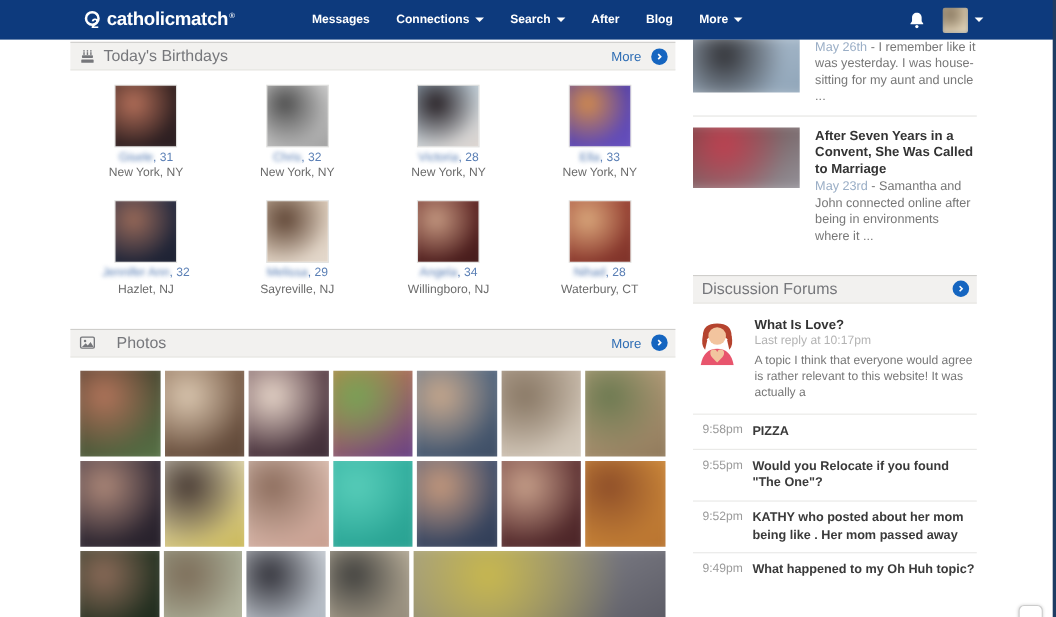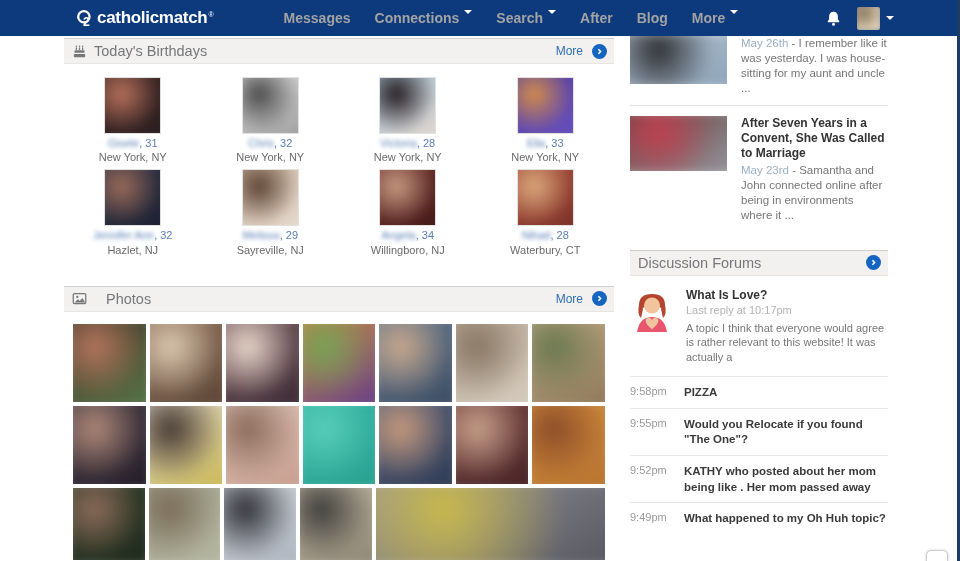--- a/index.html
+++ b/index.html
@@ -10,21 +10,21 @@
   }
   a{text-decoration:none;}
 
   
   .navbar{position:absolute;top:0;left:0;width:960px;height:36px;background:#0d3a7d;
     display:flex;align-items:center;z-index:20;}
   .brand{display:flex;align-items:center;margin-left:68px;color:#fff;cursor:pointer;}
   .brand-text{font-size:17px;font-weight:bold;letter-spacing:-0.3px;}
   .brand-mark{font-size:7px;vertical-align:top;margin-left:1px;position:relative;top:-4px;}
   .nav-links{display:flex;align-items:center;margin-left:70px;}
-  .nlink{color:#a3a3a3;font-size:14px;font-weight:bold;margin-right:24px;display:flex;align-items:flex-start;cursor:pointer;}
+  .nlink{color:#ffffff;font-size:11px;font-weight:bold;margin-right:24px;display:flex;align-items:center;cursor:pointer;}
   .caret{width:0;height:0;border-left:4px solid transparent;border-right:4px solid transparent;
     border-top:4px solid #fff;display:inline-block;margin-left:5px;}
   .nav-right{margin-left:auto;display:flex;align-items:center;margin-right:66px;}
   .bell{margin-right:16px;cursor:pointer;display:flex;}
   .nav-avatar{width:23px;height:23px;border-radius:2px;overflow:hidden;position:relative;cursor:pointer;}
   .nav-avatar .pimg{filter:blur(3px);}
   .nav-caret{margin-left:6px;cursor:pointer;}
 
   
   .section-header{display:flex;align-items:center;height:24px;background:#f2f1ef;
@@ -33,21 +33,21 @@
   .sh-title{font-size:14.5px;color:#76777b;margin-left:7px;}
   .sh-right{margin-left:auto;display:flex;align-items:center;}
   .more-link{color:#2e6db4;font-size:12px;margin-right:9px;cursor:pointer;}
   .goarrow{width:15px;height:15px;border-radius:50%;background:#1565c0;margin-right:7px;
     display:flex;align-items:center;justify-content:center;cursor:pointer;}
   .pimg{position:absolute;inset:-14%;filter:blur(7px);}
 
   
   .main-col{position:absolute;left:64px;top:36px;width:550px;}
   .bday-header{margin-top:2px;}
-  .bday-grid{display:grid;grid-template-columns:repeat(4,1fr);row-gap:5px;margin-top:13px;text-align:center;}
+  .bday-grid{display:grid;grid-template-columns:repeat(4,1fr);row-gap:18px;margin-top:13px;text-align:center;}
   .bcard{cursor:pointer;}
   .bthumb-wrap{width:55px;height:55px;margin:0 auto;overflow:hidden;position:relative;border:1px solid #e0e0de;}
   .bthumb{position:absolute;inset:-15%;filter:blur(5px);}
   .bname-line{margin-top:3px;font-size:11px;line-height:1.2;}
   .bname-link{color:#5a7fb5;}
   .bfirst{filter:blur(2px);}
   .bloc{font-size:11px;color:#6b6b6b;margin-top:1px;line-height:1.2;}
 
   .photos-header{margin-top:29px;gap:12px;}
   .pwrap{margin:12px 9px 0;}
@@ -68,21 +68,21 @@
   .sdivider{border-top:1px solid #e4e4e2;margin:9px 0 10px;}
   .forums-header{margin-top:27px;}
   .featured{display:flex;gap:12px;margin-top:12px;cursor:pointer;}
   .favatar{flex:0 0 44px;height:44px;}
   .ftext{flex:1;min-width:0;}
   .ftitle{font-weight:bold;font-size:12px;color:#333;line-height:1.2;}
   .fmeta{font-size:11px;color:#b3b3b3;margin-top:2px;}
   .fpreview{font-size:11px;color:#777;line-height:1.32;margin-top:5px;}
   .topic-list{margin-top:12px;}
   .topic-row{display:flex;padding:8px 0 7px;border-top:1px solid #e8e8e6;cursor:pointer;}
-  .ttime{flex:0 0 54px;font-size:11px;color:#9a9a9a;}
+  .ttime{flex:0 0 54px;font-size:11px;color:#9a9a9a;text-align:center;}
   .ttitle{flex:1;font-size:11.5px;font-weight:bold;color:#3a3a3a;line-height:1.35;}
 
   
   .right-edge{position:absolute;top:0;right:0;width:3px;height:561px;background:#1e3c63;z-index:30;}
   .corner-widget{position:absolute;right:12px;bottom:-9px;width:20px;height:18px;border-radius:5px;
     background:#fff;border:1px solid #ccc;box-shadow:0 0 3px rgba(0,0,0,.18);z-index:25;}
 </style>
 </head>
 <body>
 

